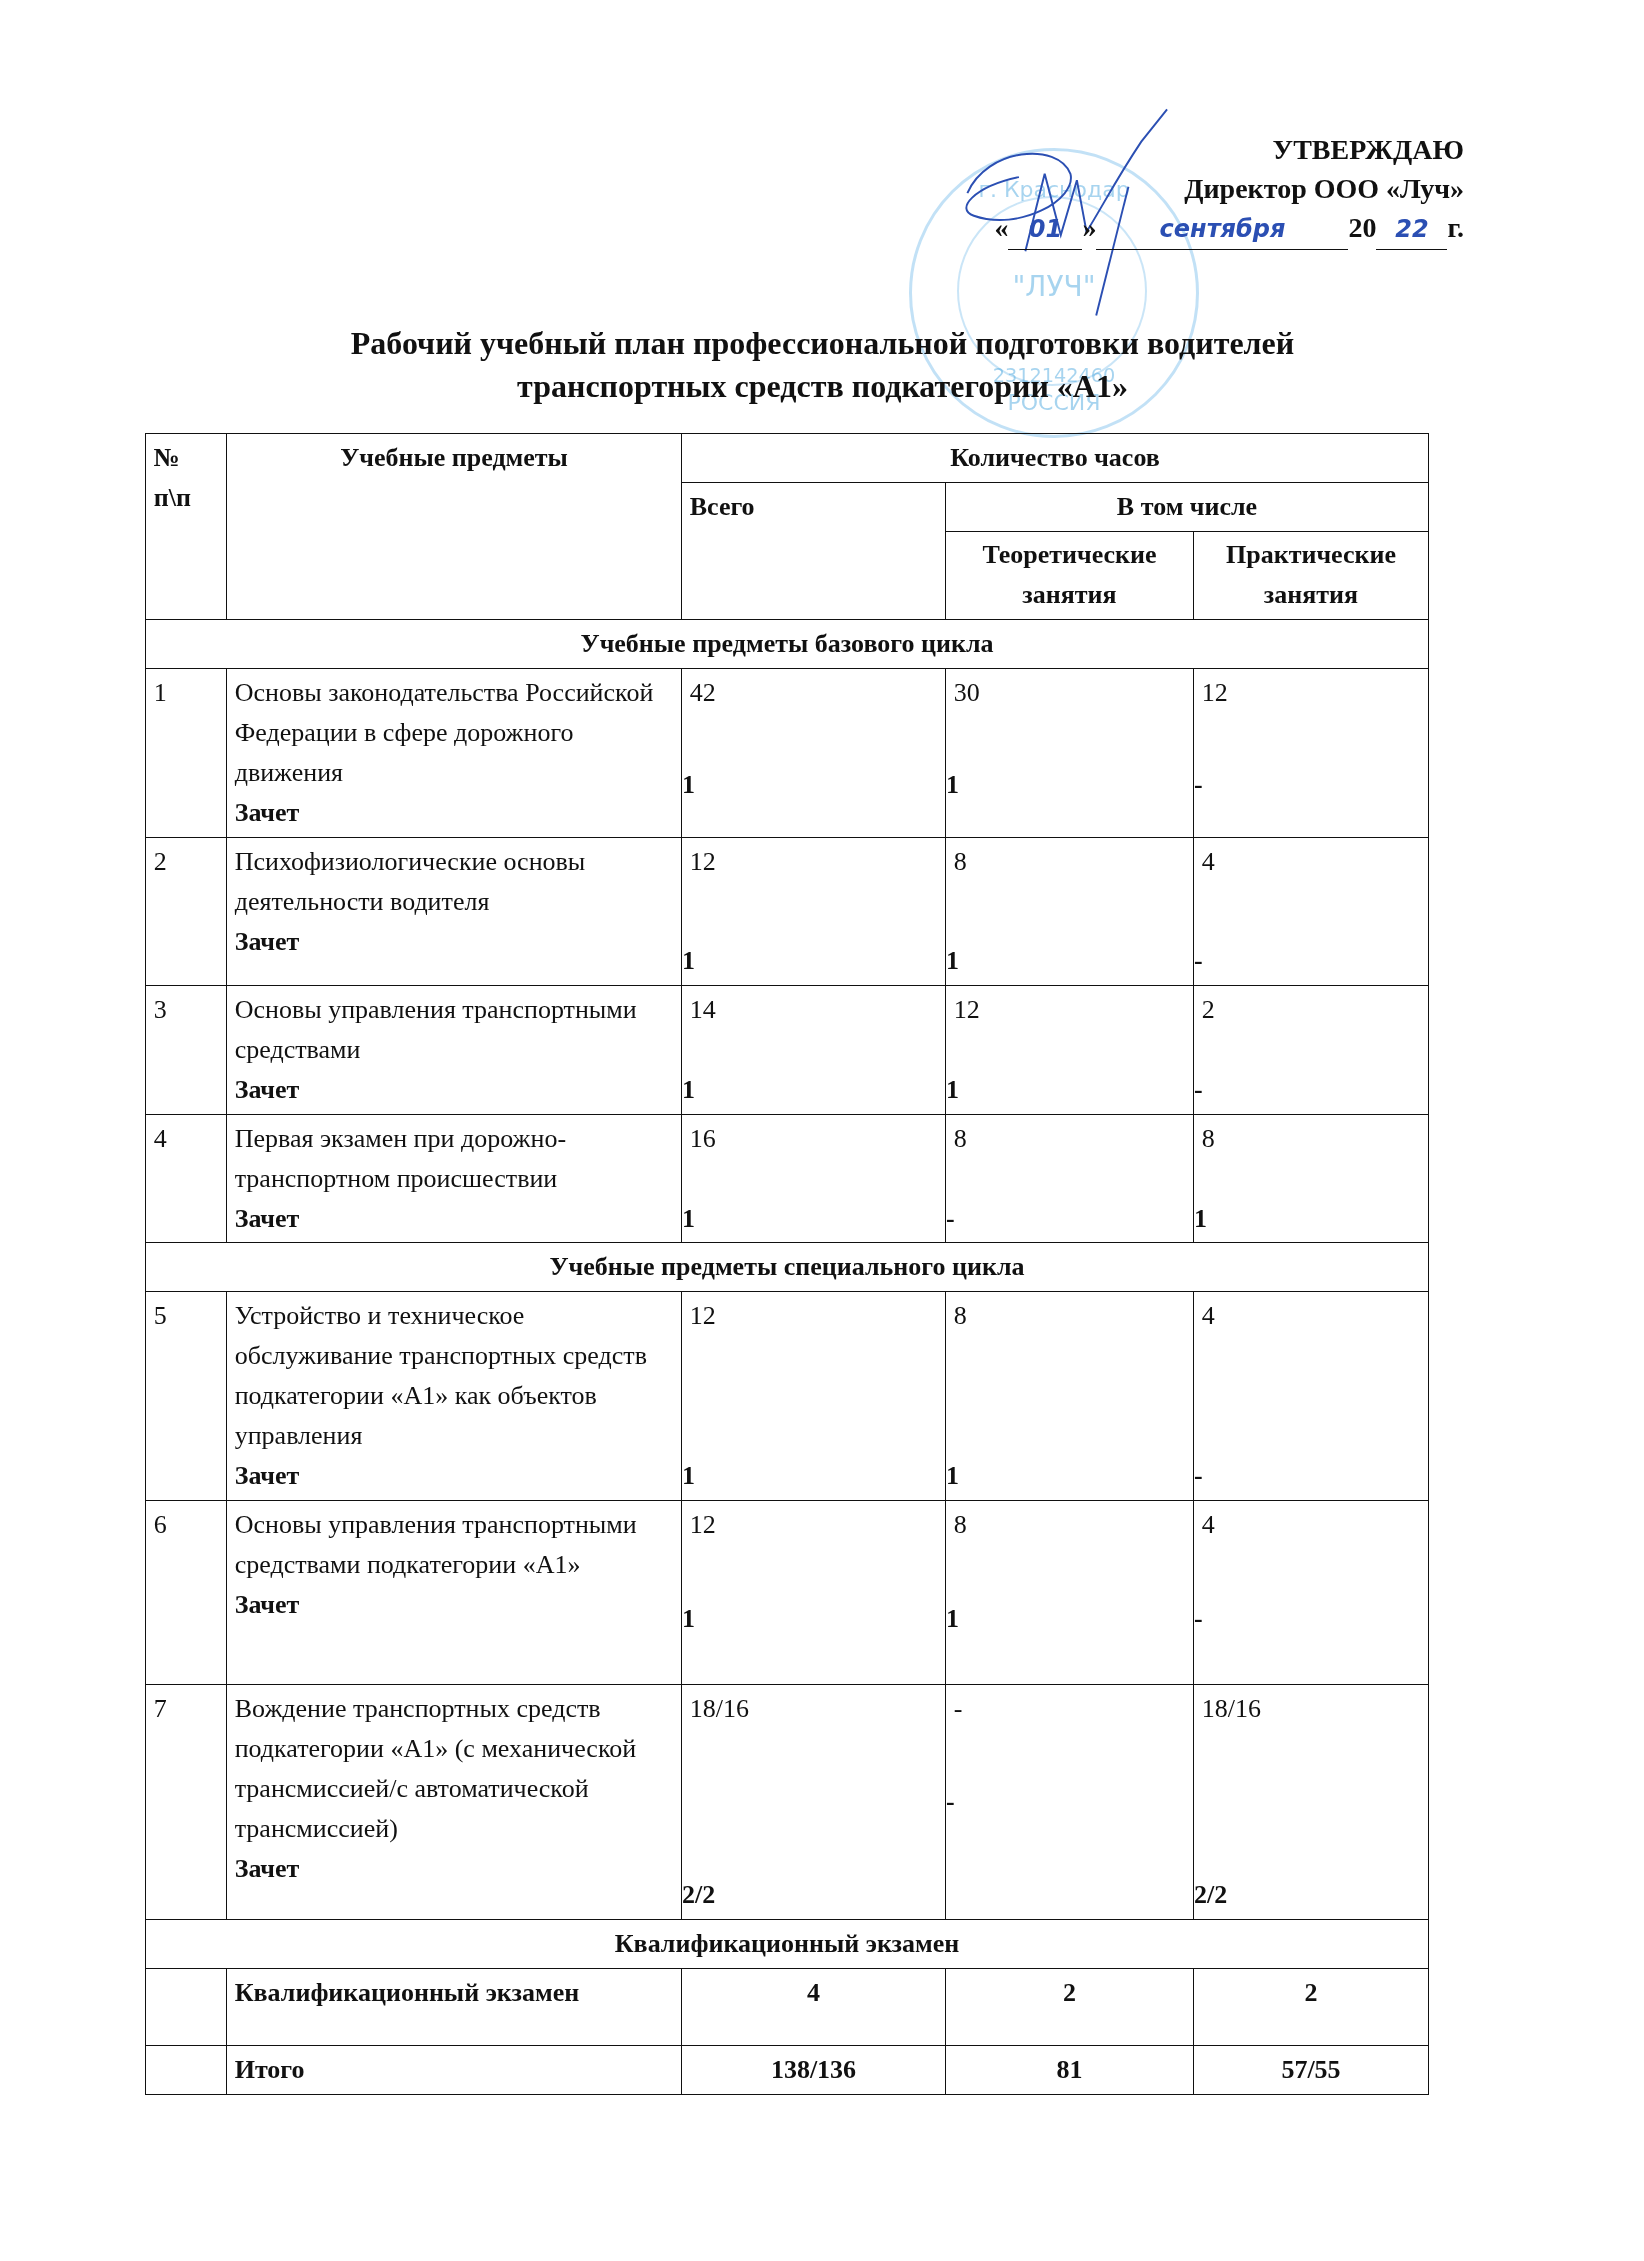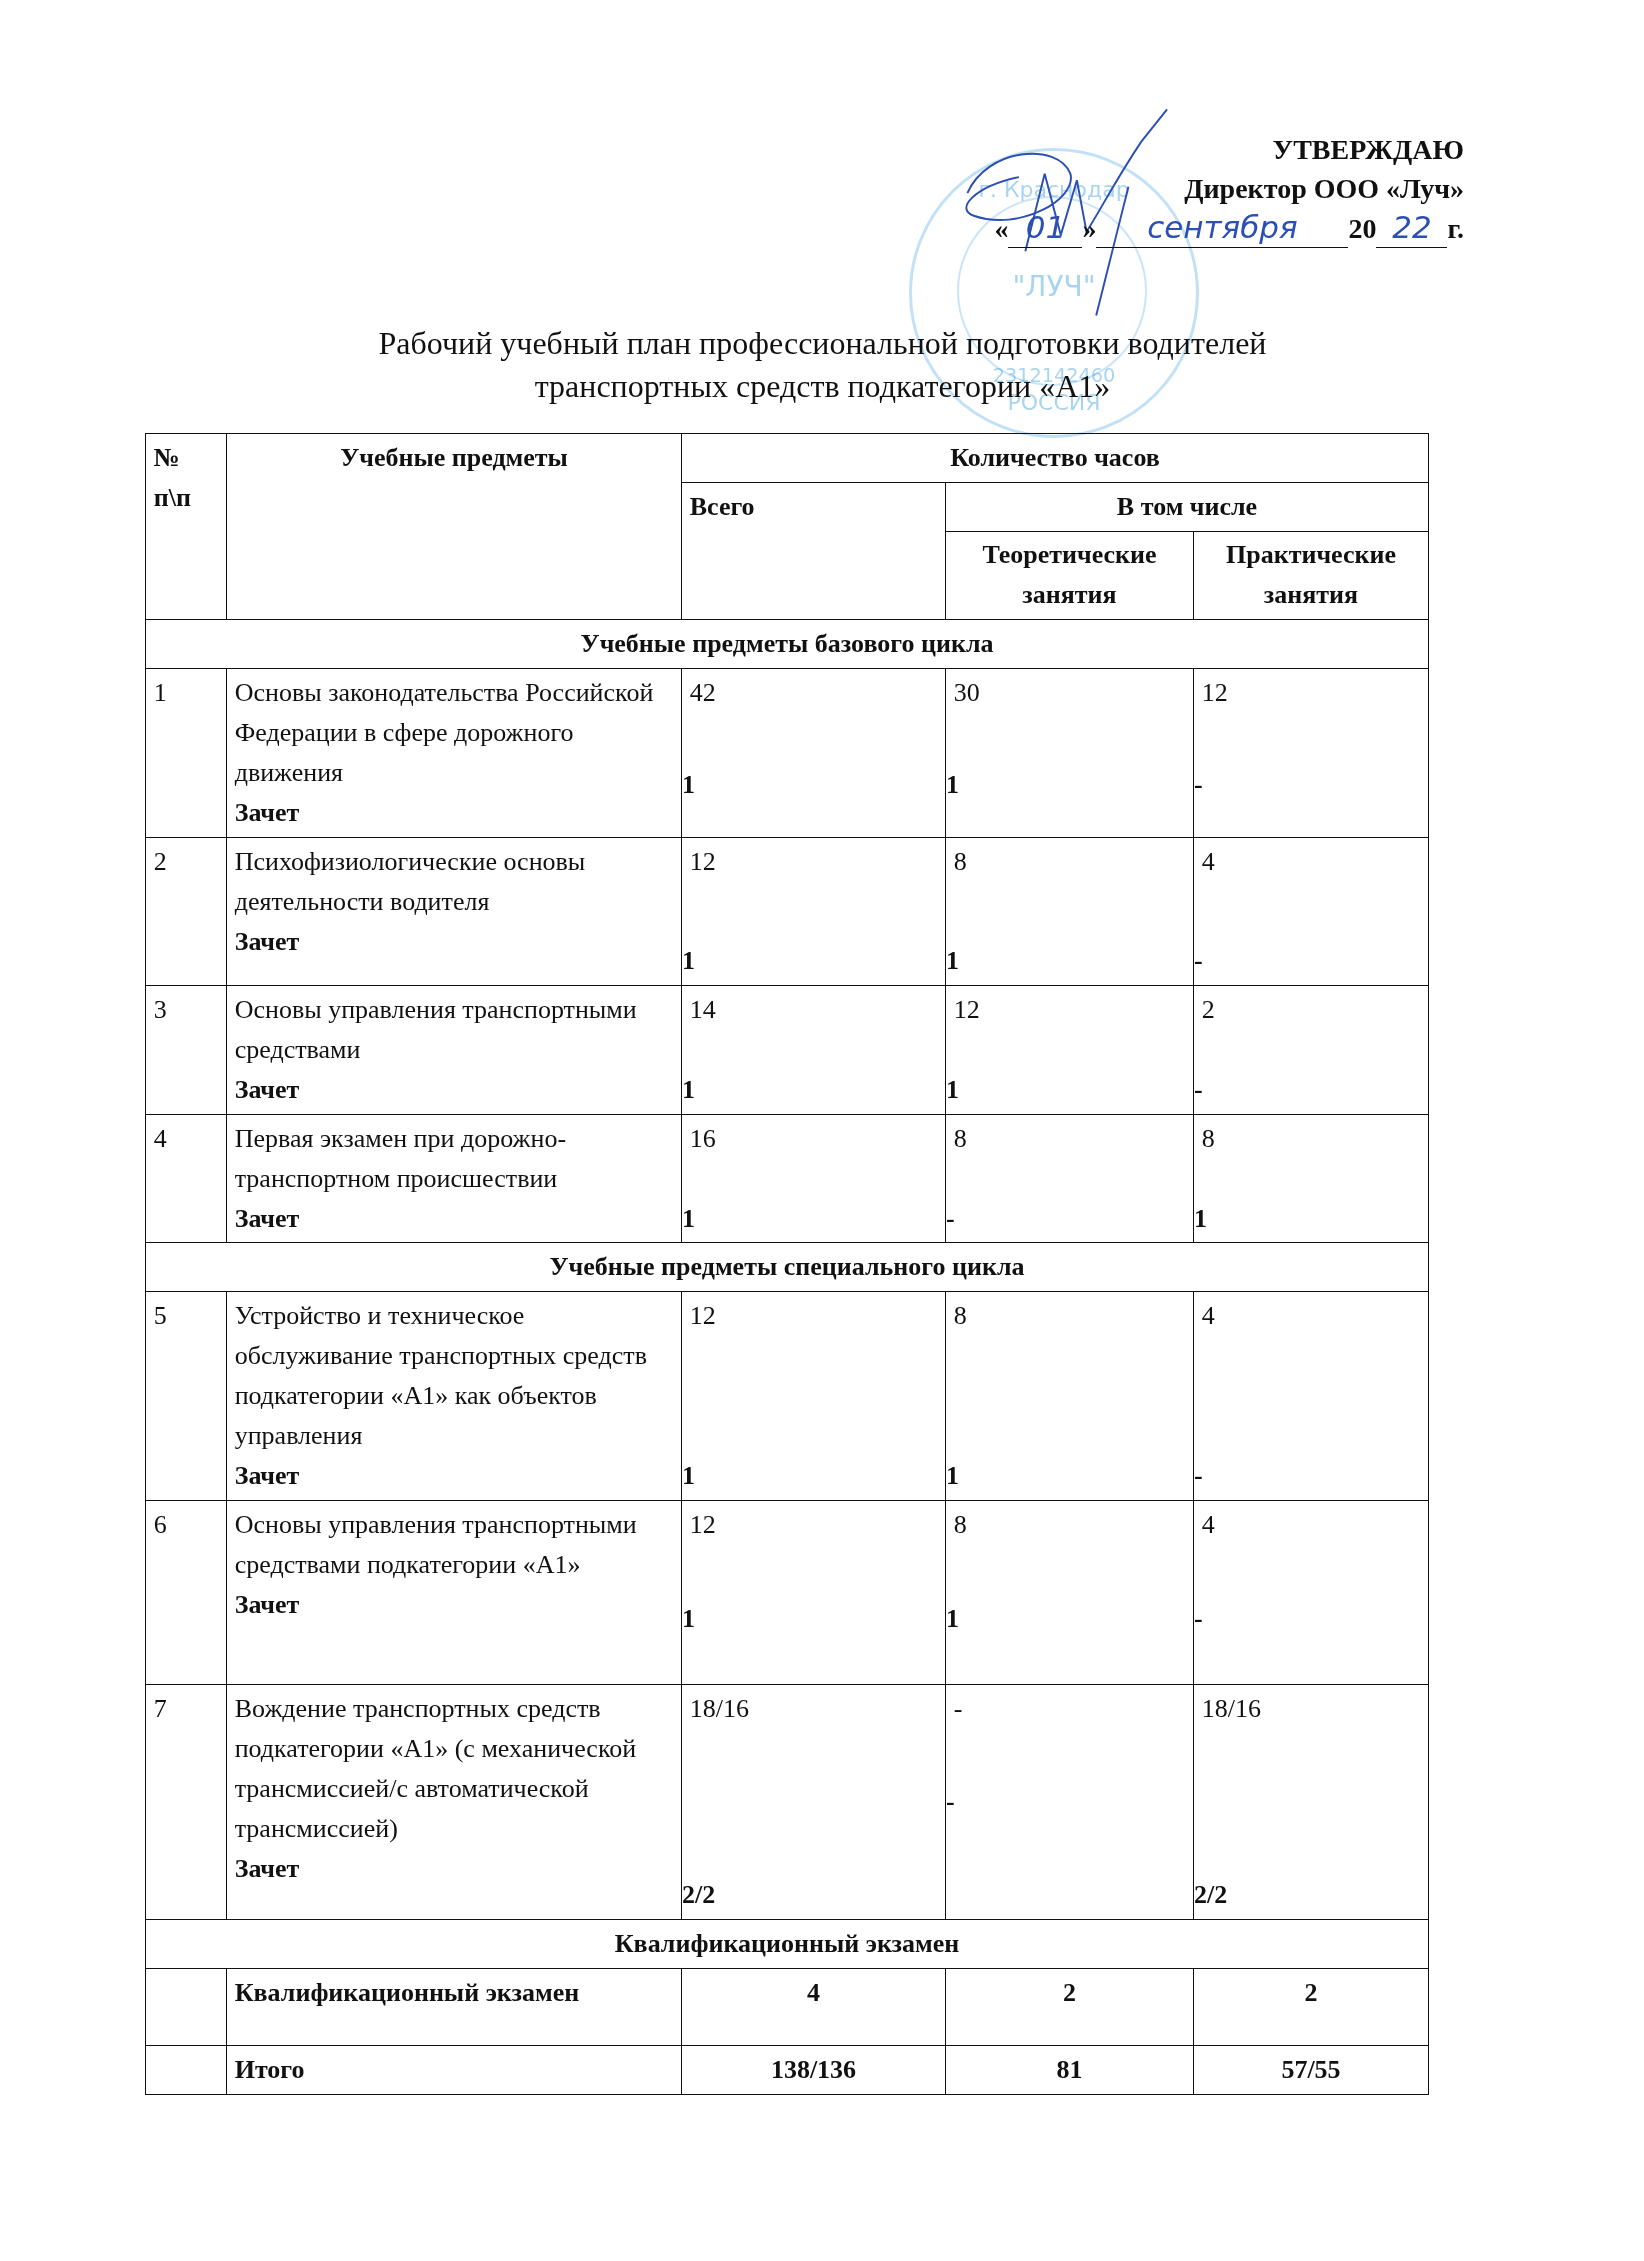--- a/index.html
+++ b/index.html
@@ -7,39 +7,39 @@
     width: 1645px; height: 2261px; background: #ffffff; position: relative;
     font-family: "Liberation Serif", "DejaVu Serif", serif; color: #111;
     overflow: hidden;
   }
   .approve {
     position: absolute; right: 181px; top: 130px; text-align: right;
     font-weight: bold; font-size: 28px; line-height: 39px;
   }
   .approve .line { white-space: nowrap; }
   .uline { display: inline-block; border-bottom: 1.9px solid #111; text-align: center; }
-  .hand { font-family: "DejaVu Sans", sans-serif; font-style: italic; font-weight: normal; color: #2b4fb3; font-size: 31px; }
+  .hand { font-family: "DejaVu Sans", sans-serif; font-style: italic; font-weight: bold; color: #2b4fb3; font-size: 24px; }
   .stamp {
     position: absolute; left: 909px; top: 148px; width: 284px; height: 284px;
     border: 3.9px solid rgba(80,170,230,0.35); border-radius: 50%;
   }
   .stamp .inner {
     position: absolute; left: 45px; top: 45px; width: 186px; height: 186px;
     border: 2.6px solid rgba(80,170,230,0.3); border-radius: 50%;
   }
   .stamp .ring-text {
     position: absolute; left: 0; width: 100%; text-align: center;
     font-family: "DejaVu Sans", sans-serif; color: rgba(60,160,220,0.45); font-size: 22px;
   }
   .signature {
     position: absolute; left: 948px; top: 103px; width: 232px; height: 219px;
   }
   .title {
     position: absolute; left: 0; width: 1645px; top: 322px; text-align: center;
-    font-weight: normal; font-size: 32px; line-height: 43px;
+    font-weight: bold; font-size: 32px; line-height: 43px;
   }
   table.plan {
     position: absolute; left: 145px; top: 433px; width: 1283px;
     border-collapse: collapse; table-layout: fixed; font-size: 26px;
   }
   table.plan td {
     border: 1.9px solid #111; vertical-align: top; padding: 3.9px 7.7px; line-height: 40px;
   }
   .c0 { width: 81px; } .c1 { width: 455px; } .c2 { width: 264px; } .c3 { width: 248px; } .c4 { width: 235px; }
   .hdr { font-weight: bold; text-align: center; }

